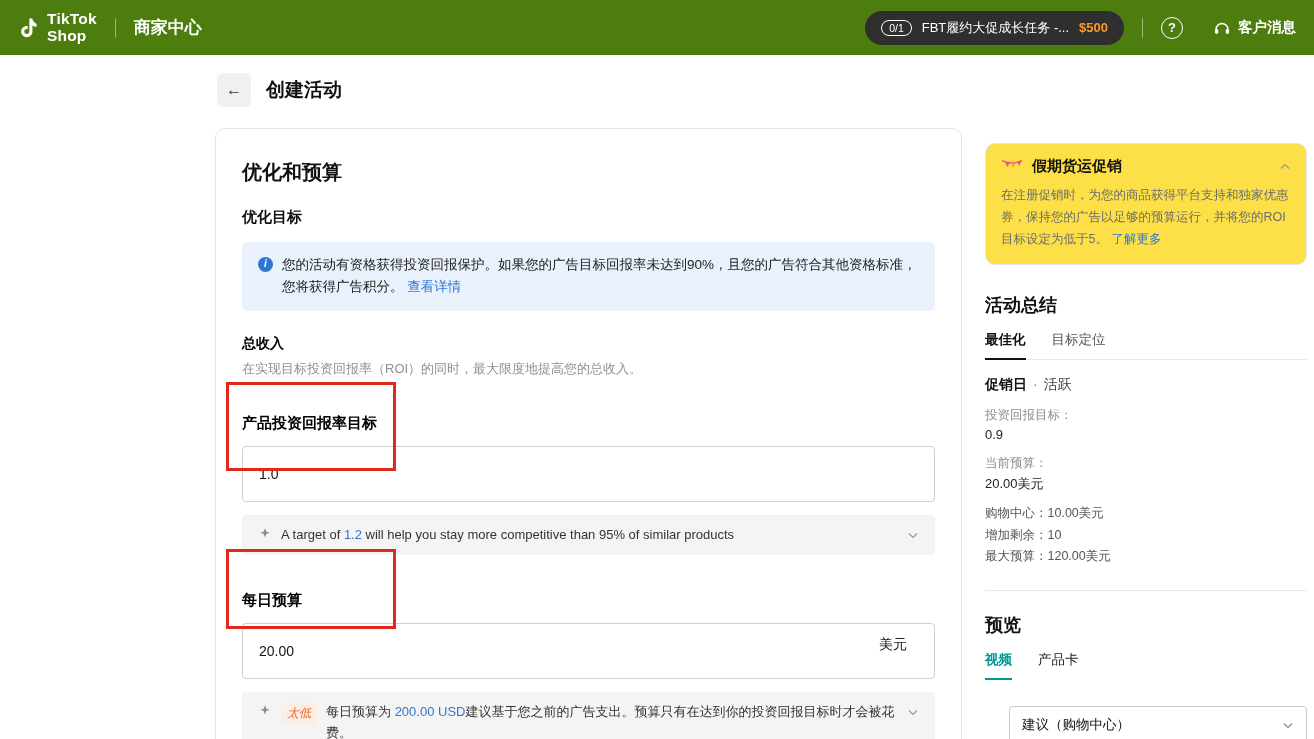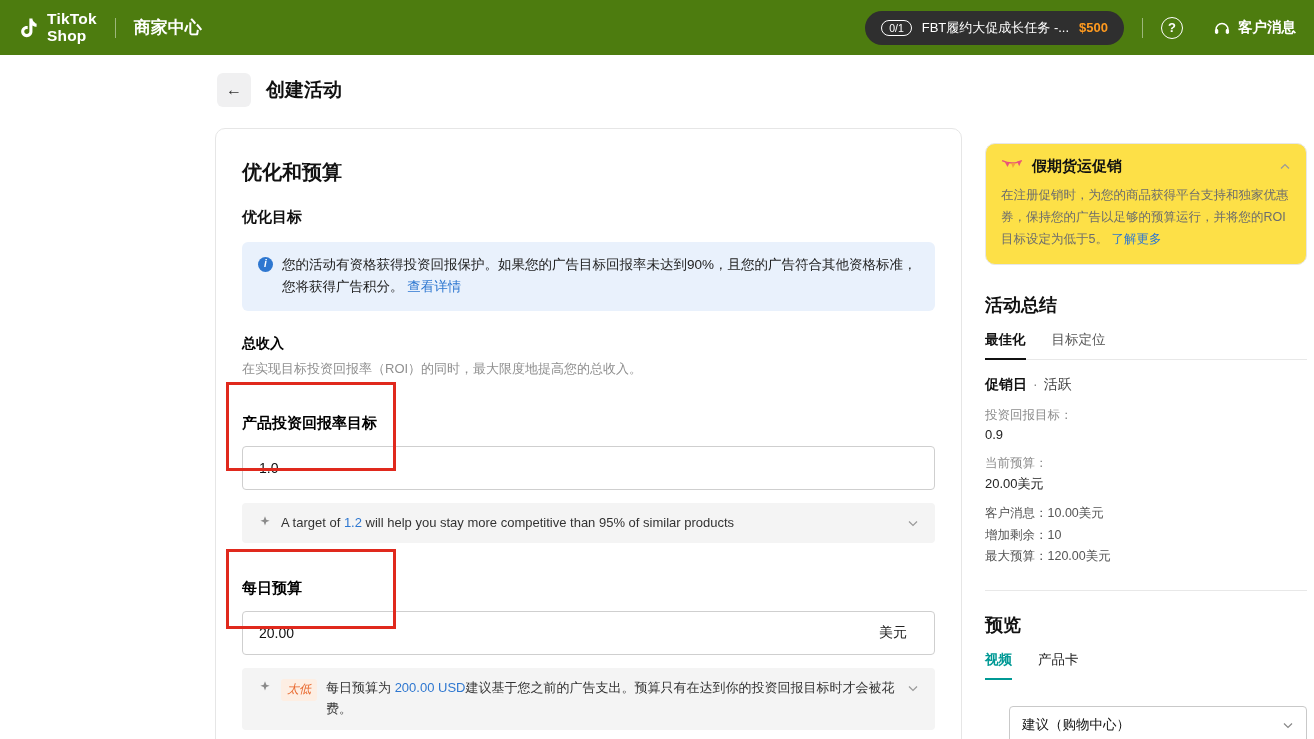--- a/index.html
+++ b/index.html
@@ -38,21 +38,21 @@
   .info-banner { margin-top: 15px; background: #e9f1fc; border-radius: 6px; padding: 12px 16px;
                  display: flex; gap: 9px; font-size: 13.5px; color: #222; line-height: 1.65; }
   .info-icon { flex: none; width: 15px; height: 15px; border-radius: 50%; background: #2e77d0; color: #fff;
                font-size: 10px; font-weight: bold; font-style: italic; display: flex; align-items: center;
                justify-content: center; margin-top: 3px; }
   .link { color: #2e77d0; text-decoration: none; cursor: pointer; }
   .revenue-label { font-size: 14px; font-weight: bold; margin-top: 24px; }
   .revenue-desc { font-size: 13px; color: #8f8f8f; margin-top: 7px; }
   .field-label { font-size: 15px; font-weight: bold; margin-top: 36px; }
   .input-wrap { position: relative; margin-top: 13px; }
-  .text-input { width: 100%; height: 44px; border: 1px solid #cfcfcf; border-radius: 4px; padding: 12px 16px;
+  .text-input { width: 100%; height: 56px; border: 1px solid #cfcfcf; border-radius: 4px; padding: 12px 16px;
                 font-size: 14px; color: #111; font-family: inherit; background: #fff; }
   .input-suffix { position: absolute; right: 28px; top: 13px; font-size: 14px; color: #222; }
   .hint-bar { margin-top: 13px; background: #f4f4f4; border-radius: 4px; padding: 10px 16px; display: flex;
               align-items: flex-start; gap: 9px; font-size: 13px; color: #333; line-height: 1.6; cursor: pointer; }
   .sparkle { margin-top: 2px; flex: none; }
   .hint-chevron { margin-left: auto; flex: none; margin-top: 4px; }
   .tag-low { background: #fdeee3; color: #e8682d; font-size: 12px; border-radius: 3px; padding: 1px 6px;
              flex: none; margin-top: 1px; font-style: italic; }
 
   
@@ -213,21 +213,21 @@
         <div class="tab">目标定位</div>
       </div>
       <div class="campaign-row">
         <span class="campaign-name">促销日</span><span class="campaign-sep">·</span><span class="campaign-status">活跃</span>
       </div>
       <div class="pair-label">投资回报目标：</div>
       <div class="pair-value">0.9</div>
       <div class="pair-label">当前预算：</div>
       <div class="pair-value">20.00美元</div>
       <div class="side-lines">
-        <div>客户消息：10.00美元</div>
+        <div>购物中心：10.00美元</div>
         <div>增加剩余：10</div>
         <div>最大预算：120.00美元</div>
       </div>
     </div>
 
     <div class="divider"></div>
 
     <div class="side-section" style="margin-top:0;">
       <div class="side-title">预览</div>
       <div class="preview-tabs">

